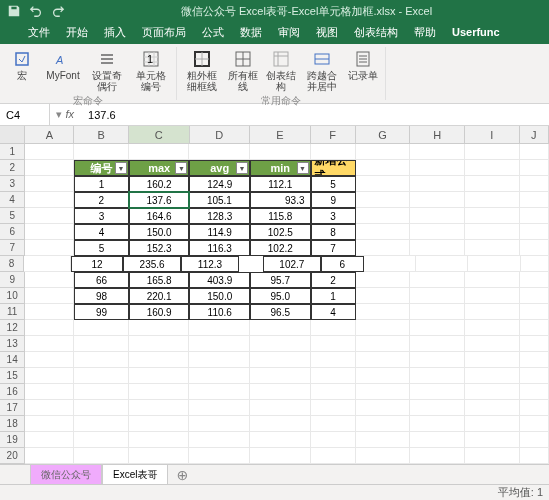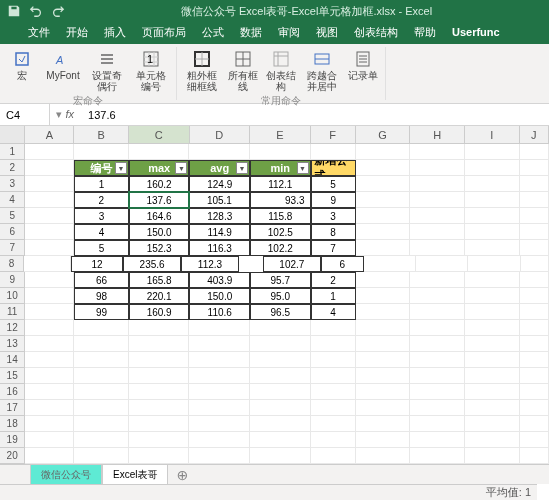--- a/index.html
+++ b/index.html
@@ -33,23 +33,23 @@
 .row{display:flex;height:16px}
 .rh{width:26px;background:#f0f0f0;border-right:1px solid #ccc;border-bottom:1px solid #ccc;display:flex;align-items:center;justify-content:center;font-size:10px;color:#555}
 .cell{border-right:1px solid #e8e8e8;border-bottom:1px solid #e8e8e8;display:flex;align-items:center;padding:0 3px;font-size:10px;background:#fff;overflow:hidden}
 .hdr{background:#6ea046!important;color:#fff;font-weight:bold;justify-content:center;position:relative}
 .hdr.yel{background:#ffd966!important;color:#000}
 .dd{position:absolute;right:1px;top:1px;width:12px;height:12px;background:#fff;border:1px solid #888;display:flex;align-items:center;justify-content:center;font-size:7px;color:#555}
 .num{justify-content:center}
 .activeCell{outline:2px solid #217346;outline-offset:-1px;z-index:2;position:relative}
 .sheettabs{position:absolute;bottom:16px;left:0;right:0;height:20px;background:#f3f2f1;border-top:1px solid #ccc;display:flex;align-items:center;padding-left:30px;gap:0}
 .stab{padding:3px 10px;border:1px solid #ccc;border-bottom:none;background:#fff;font-size:10px;cursor:pointer}
-.stab.inactive{background:#5eead4;color:#666}
+.stab.inactive{background:#f0abfc;color:#666}
 .stab.add{border:none;background:none;color:#888;font-size:14px;padding:0 8px}
-.status{position:absolute;bottom:0;left:0;right:12px;height:16px;background:#f3f2f1;border-top:1px solid #ccc;display:flex;align-items:center;padding:0 6px;font-size:10px;color:#555;justify-content:space-between}
+.status{position:absolute;bottom:0;left:0;right:0;height:16px;background:#f3f2f1;border-top:1px solid #ccc;display:flex;align-items:center;padding:0 6px;font-size:10px;color:#555;justify-content:space-between}
 svg{display:block}
 </style>
 </head>
 <body>
 
 <div class="titlebar">
   <div class="qat">
     <div class="qbtn">
         <svg width="14" height="14" viewBox="0 0 16 16">
           <path fill="currentColor" d="M2 2h10l2 2v10H2V2zm3 1v3h6V3H5zm1 6h4v4H6V9z"></path>

